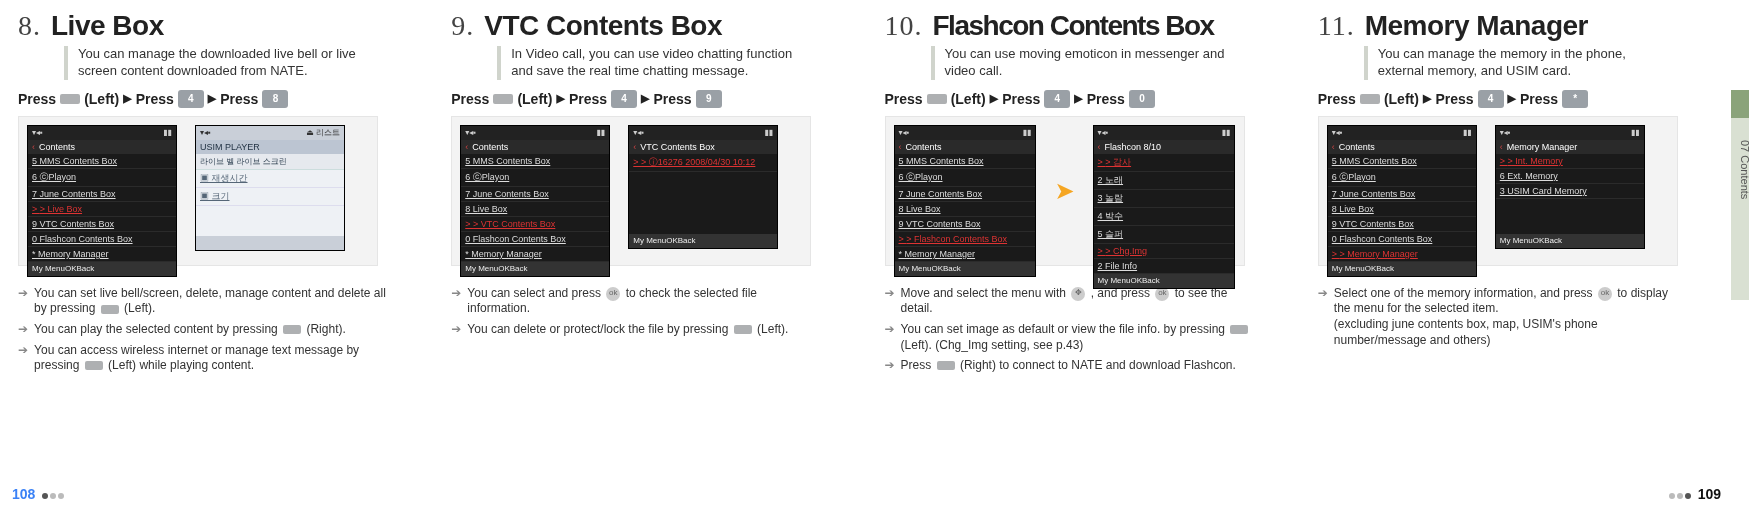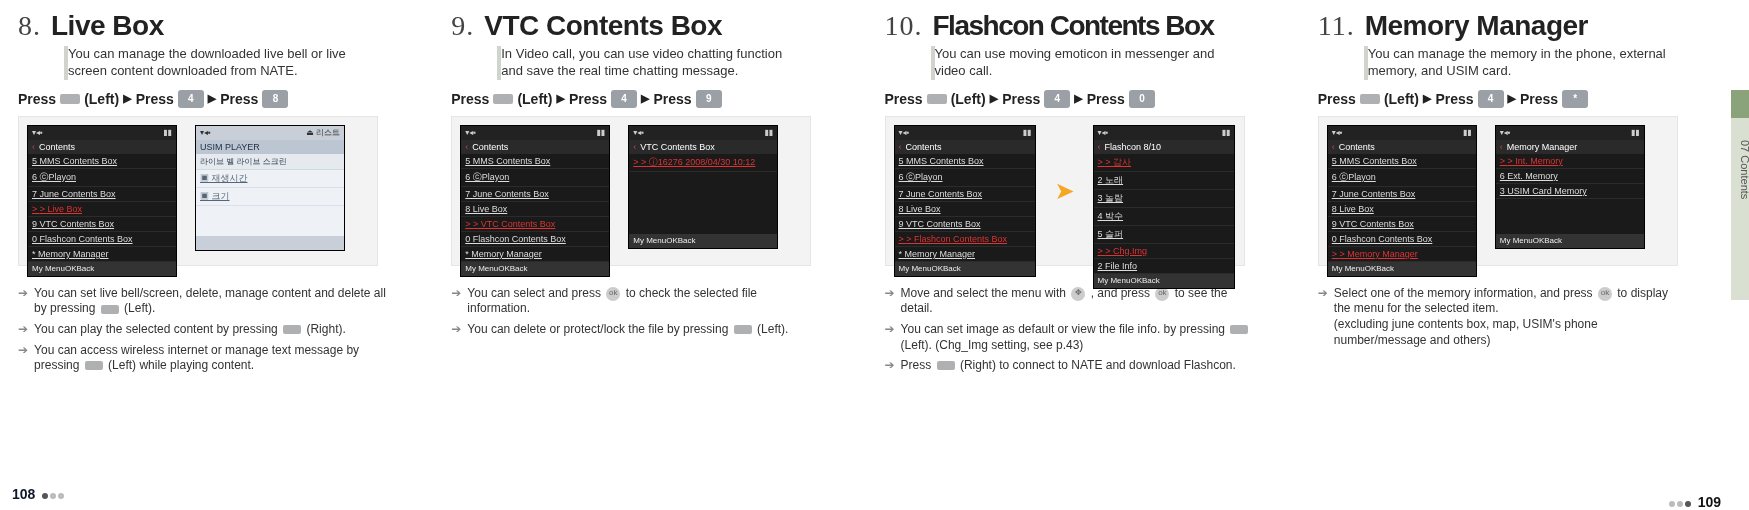--- a/index.html
+++ b/index.html
@@ -3,21 +3,21 @@
 <meta charset="utf-8">
 <style>
   * { box-sizing: border-box; }
   html, body { margin:0; padding:0; font-family: Arial, Helvetica, sans-serif; color:#222; }
   body { width:1749px; height:510px; position:relative; background:#fff; }
   .spread { display:flex; width:100%; height:100%; }
   .col { flex:1; padding:10px 18px 0 18px; position:relative; }
   .sec-head { display:flex; align-items:baseline; gap:10px; margin-bottom:4px; }
   .sec-num { font-family: "Times New Roman", serif; font-size:28px; font-weight:300; color:#444; letter-spacing:1px;}
   .sec-title { font-size:28px; font-weight:bold; letter-spacing:-0.5px; }
-  .sec-desc { margin:4px 0 10px 46px; border-left:4px solid #d0d4cc; font-size:13px; color:#333; max-width:310px; line-height:1.3; }
+  .sec-desc { margin:4px 0 10px 46px; border-left:4px solid #d0d4cc; padding-left:10px; font-size:13px; color:#333; max-width:310px; line-height:1.3; }
   .press-line { font-size:14px; font-weight:bold; margin-left:0; margin-bottom:8px; display:flex; align-items:center; flex-wrap:wrap; gap:4px;}
   .soft { display:inline-block; width:20px; height:10px; background:#aeb0b2; border-radius:2px; vertical-align:middle;}
   .tri { font-size:11px; }
   .keycap { display:inline-flex; align-items:center; justify-content:center; width:26px; height:18px; background:#9aa0a6; color:#fff; font-size:10px; border-radius:3px; }
   .shot-wrap { width:360px; height:150px; background:#f3f3f3; border:1px solid #e5e5e5; margin-bottom:20px; position:relative; display:flex; align-items:flex-start; padding:8px; gap:18px;}
   .phone { width:150px; background:#111; border:1px solid #000; display:flex; flex-direction:column; font-size:9px; color:#ddd;}
   .ph-bar { background:#222; color:#ccc; height:14px; display:flex; align-items:center; justify-content:space-between; padding:0 4px; font-size:8px;}
   .ph-title { background:#2a2a2a; color:#fff; padding:2px 4px; font-size:9px; display:flex; align-items:center; gap:4px;}
   .ph-title .chv { color:#c44; }
   .ph-list { background:#1a1a1a; }
@@ -27,22 +27,22 @@
   .ph-menu { background:#333; color:#eee; height:14px; display:flex; align-items:center; padding:0 4px; font-size:8px;}
   .arrow-r { flex:0 0 18px; color:#f5a623; font-size:24px; align-self:center; }
   .notes { font-size:12px; color:#333; max-width:370px; }
   .note { display:flex; gap:6px; margin:5px 0; line-height:1.3; }
   .note .ar { color:#888; flex:0 0 10px;}
   .inline-soft { display:inline-block; width:18px; height:9px; background:#aeb0b2; border-radius:2px; vertical-align:middle; margin:0 2px;}
   .inline-ok { display:inline-flex; width:14px; height:14px; border-radius:50%; background:#ccc; color:#666; font-size:8px; align-items:center; justify-content:center; vertical-align:middle; margin:0 2px;}
   .side-tab { position:absolute; right:0; top:90px; width:18px; height:210px; background:#d9e0d2; }
   .side-tab-inner { position:absolute; right:0; top:90px; width:18px; height:28px; background:#8aa37a; }
   .side-label { position:absolute; right:-2px; top:140px; writing-mode:vertical-rl; font-size:11px; color:#555; }
-  .page-left { position:absolute; left:12px; bottom:8px; font-size:14px; font-weight:bold; color:#0f172a; display:flex; align-items:center; gap:6px;}
-  .page-right { position:absolute; right:28px; bottom:0; font-size:14px; font-weight:bold; color:#111; display:flex; align-items:flex-start; gap:6px;margin-top:40px;}
+  .page-left { position:absolute; left:12px; bottom:8px; font-size:14px; font-weight:bold; color:#3b82f6; display:flex; align-items:center; gap:6px;}
+  .page-right { position:absolute; right:28px; bottom:8px; font-size:14px; font-weight:bold; color:#111; display:flex; align-items:flex-start; gap:6px;margin-top:40px;}
   .dots span { display:inline-block; width:6px; height:6px; border-radius:50%; background:#bbb; margin:0 1px;}
   .dots span.cur { background:#555; }
 </style>
 </head>
 <body>
 
 <div class="spread">
 
   <div class="col">
     <div class="sec-head">

